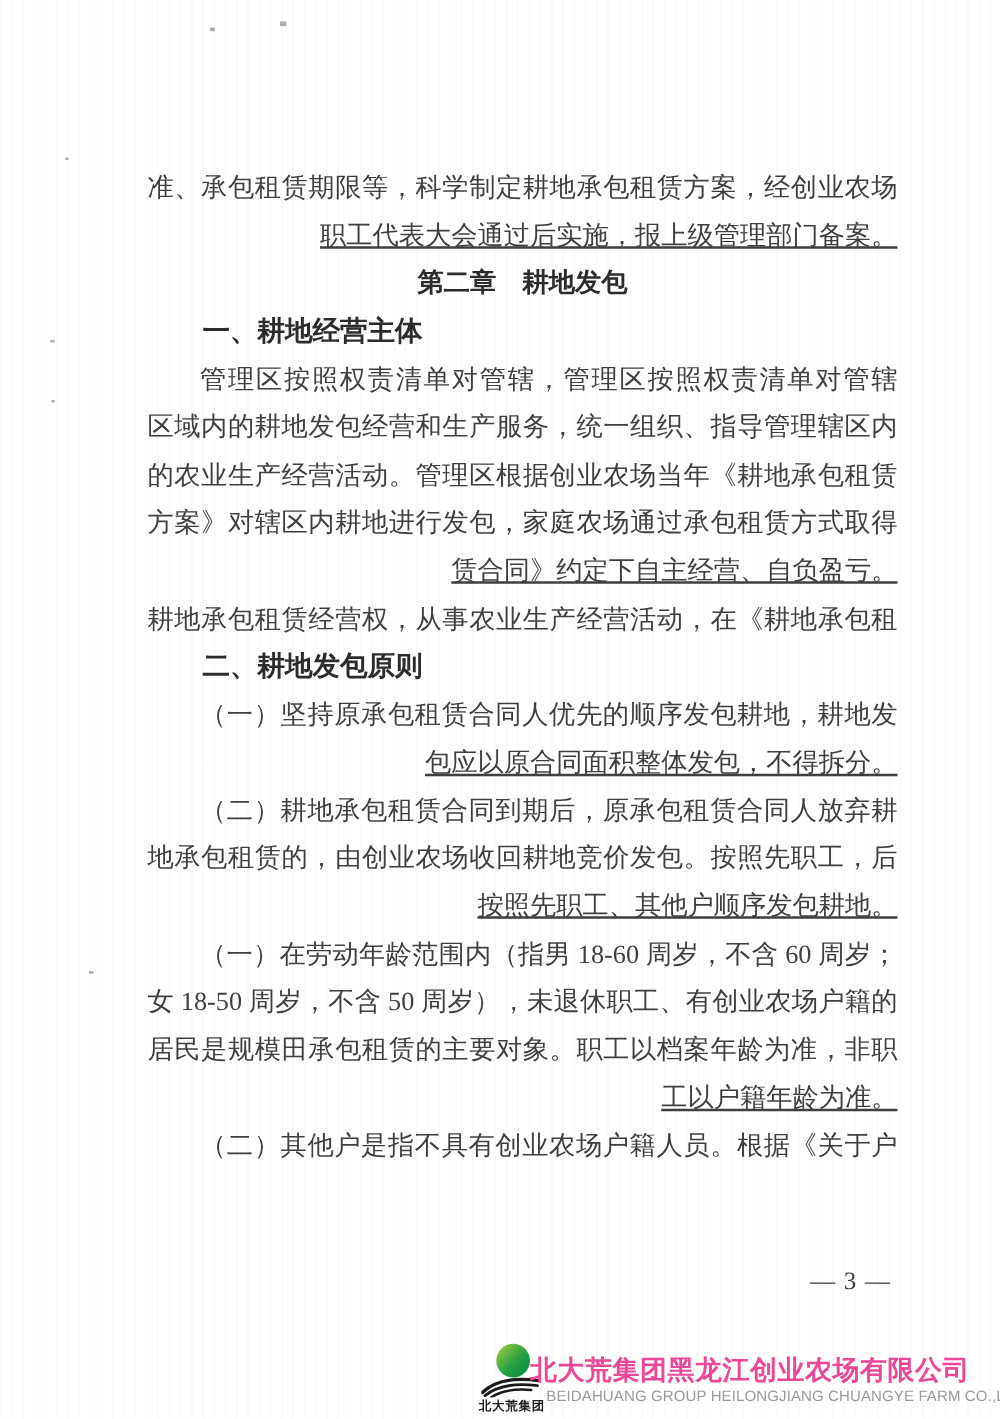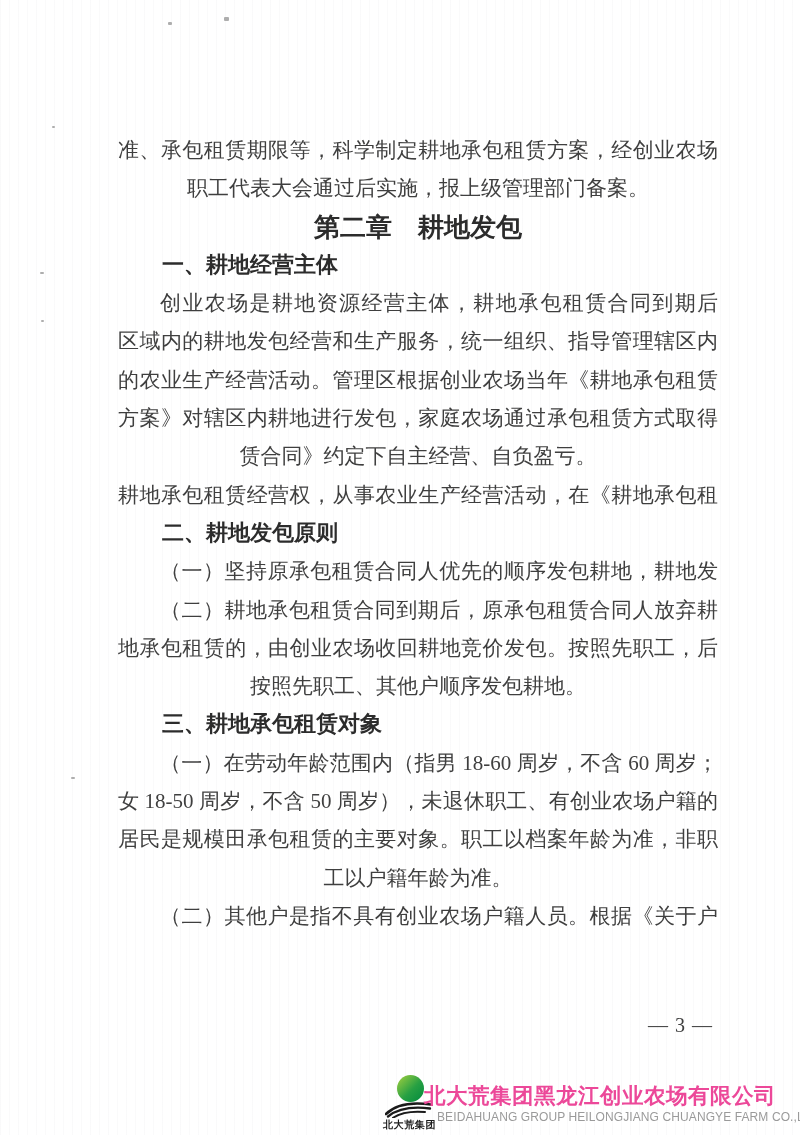--- a/index.html
+++ b/index.html
@@ -39,33 +39,34 @@
   .line.cont {
     text-align: justify;
     text-align-last: justify;
   }
   .line.first {
     text-align: justify;
     text-align-last: justify;
     text-indent: 2em;
   }
   .line.end {
-    text-align: center;
+    text-align: right;
+    text-decoration: underline;
   }
   .line.heading {
     font-family: "Liberation Sans", sans-serif;
     font-weight: 700;
     font-size: 22px;
     color: #2c2c2c;
     text-indent: 2em;
   }
   .line.chapter {
     font-family: "Liberation Sans", sans-serif;
     font-weight: 700;
-    font-size: 26px;
+    font-size: 21px;
     color: #2c2c2c;
     text-align: center;
     text-align-last: center;
   }
   #page-number {
     position: absolute;
     left: 648px;
     top: 1014px;
     width: 90px;
     font-size: 20px;
@@ -105,32 +106,32 @@
 </head>
 <body>
 
 <div id="scan-texture"></div>
 
 <div id="doc-body">
     <div class="line cont">准、承包租赁期限等，科学制定耕地承包租赁方案，经创业农场</div>
     <div class="line end">职工代表大会通过后实施，报上级管理部门备案。</div>
     <div class="line chapter">第二章　耕地发包</div>
     <div class="line heading">一、耕地经营主体</div>
-    <div class="line first">创业农场是耕地资源经营主体，耕地承包租赁合同到期后</div>
+    <div class="line first">管理区按照权责清单对管辖，管理区按照权责清单对管辖</div>
     <div class="line cont">区域内的耕地发包经营和生产服务，统一组织、指导管理辖区内</div>
     <div class="line cont">的农业生产经营活动。管理区根据创业农场当年《耕地承包租赁</div>
     <div class="line cont">方案》对辖区内耕地进行发包，家庭农场通过承包租赁方式取得</div>
     <div class="line end">赁合同》约定下自主经营、自负盈亏。</div>
     <div class="line cont">耕地承包租赁经营权，从事农业生产经营活动，在《耕地承包租</div>
     <div class="line heading">二、耕地发包原则</div>
     <div class="line first">（一）坚持原承包租赁合同人优先的顺序发包耕地，耕地发</div>
+    <div class="line end">包应以原合同面积整体发包，不得拆分。</div>
     <div class="line first">（二）耕地承包租赁合同到期后，原承包租赁合同人放弃耕</div>
     <div class="line cont">地承包租赁的，由创业农场收回耕地竞价发包。按照先职工，后</div>
     <div class="line end">按照先职工、其他户顺序发包耕地。</div>
-    <div class="line heading">三、耕地承包租赁对象</div>
     <div class="line first">（一）在劳动年龄范围内（指男 18-60 周岁，不含 60 周岁；</div>
     <div class="line cont">女 18-50 周岁，不含 50 周岁），未退休职工、有创业农场户籍的</div>
     <div class="line cont">居民是规模田承包租赁的主要对象。职工以档案年龄为准，非职</div>
     <div class="line end">工以户籍年龄为准。</div>
     <div class="line first">（二）其他户是指不具有创业农场户籍人员。根据《关于户</div>
   </div>
 
 <div id="page-number">— 3 —</div>
 
 <div id="footer">

